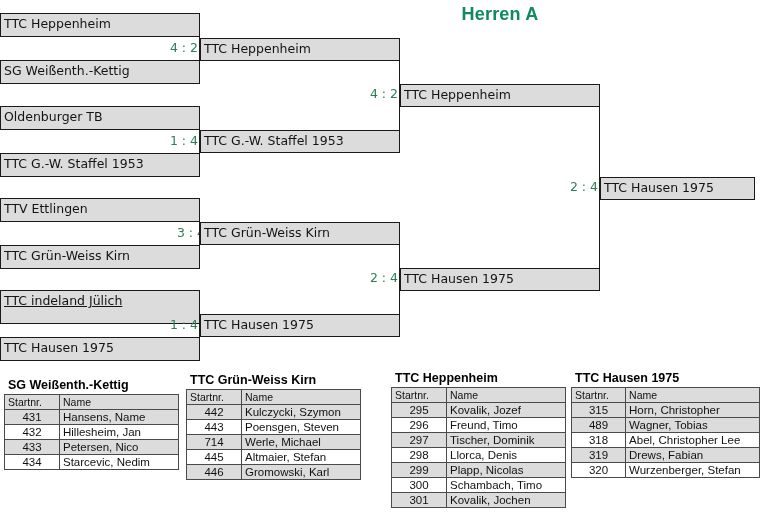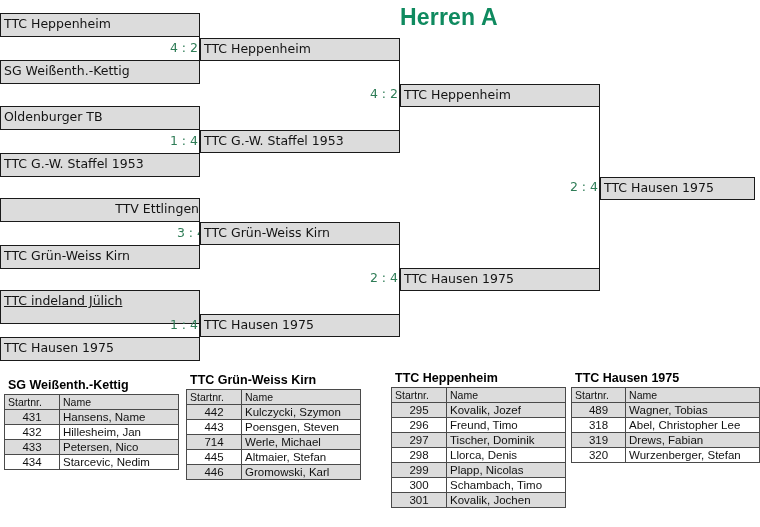--- a/index.html
+++ b/index.html
@@ -14,22 +14,23 @@
     font-family: "DejaVu Sans", "Liberation Sans", sans-serif;
     overflow: hidden;
   }
 
   
   #tournament-title {
     position: absolute;
     left: 400px;
     top: 4px;
     width: 200px;
+    text-align: center;
     font-family: "Liberation Sans", sans-serif;
-    font-size: 23px;
+    font-size: 18px;
     font-weight: bold;
     color: #0f8a5f;
     letter-spacing: 0.2px;
   }
 
   
   #bracket {
     position: absolute;
     left: 0;
     top: 0;
@@ -122,21 +123,21 @@
   <div class="team-box" style="left:0px; top:13px; width:200px; height:24px;">TTC Heppenheim</div>
   <div class="score" style="left:120px; top:38px; width:80px; height:21px;">4 : 2</div>
   <div class="team-box" style="left:0px; top:60px; width:200px; height:24px;">SG Weißenth.-Kettig</div>
   <div class="connector" style="left:180px; top:37px; width:20px; height:23px;"></div>
 
   <div class="team-box" style="left:0px; top:106px; width:200px; height:24px;">Oldenburger TB</div>
   <div class="score" style="left:120px; top:131px; width:80px; height:21px;">1 : 4</div>
   <div class="team-box" style="left:0px; top:153px; width:200px; height:24px;">TTC G.-W. Staffel 1953</div>
   <div class="connector" style="left:180px; top:130px; width:20px; height:23px;"></div>
 
-  <div class="team-box" style="left:0px; top:198px; width:200px; height:24px;text-align:right;">TTV Ettlingen</div>
+  <div class="team-box" style="left:0px; top:198px; width:200px; height:24px;">TTV Ettlingen</div>
   <div class="score" style="left:127px; top:223px; width:80px; height:21px;">3 : 4</div>
   <div class="team-box" style="left:0px; top:245px; width:200px; height:24px;">TTC Grün-Weiss Kirn</div>
   <div class="connector" style="left:180px; top:222px; width:20px; height:23px;"></div>
 
   <div class="team-box" style="left:0px; top:290px; width:200px; height:34px;text-decoration:underline;">TTC indeland Jülich</div>
   <div class="score" style="left:120px; top:315px; width:80px; height:21px;">1 : 4</div>
   <div class="team-box" style="left:0px; top:337px; width:200px; height:24px;">TTC Hausen 1975</div>
   <div class="connector" style="left:180px; top:314px; width:20px; height:23px;"></div>
 
   <div class="team-box" style="left:200px; top:38px; width:200px; height:23px;">TTC Heppenheim</div>
@@ -268,20 +269,24 @@
   <div class="roster-title">TTC Hausen 1975</div>
   <table class="roster-table">
     <thead>
       <tr>
         <th class="col-num">Startnr.</th>
         <th class="col-name-wide">Name</th>
       </tr>
     </thead>
     <tbody>
       <tr class="odd">
+        <td class="num">315</td>
+        <td>Horn, Christopher</td>
+      </tr>
+      <tr class="odd">
         <td class="num">489</td>
         <td>Wagner, Tobias</td>
       </tr>
       <tr class="even">
         <td class="num">318</td>
         <td>Abel, Christopher  Lee</td>
       </tr>
       <tr class="odd">
         <td class="num">319</td>
         <td>Drews, Fabian</td>

